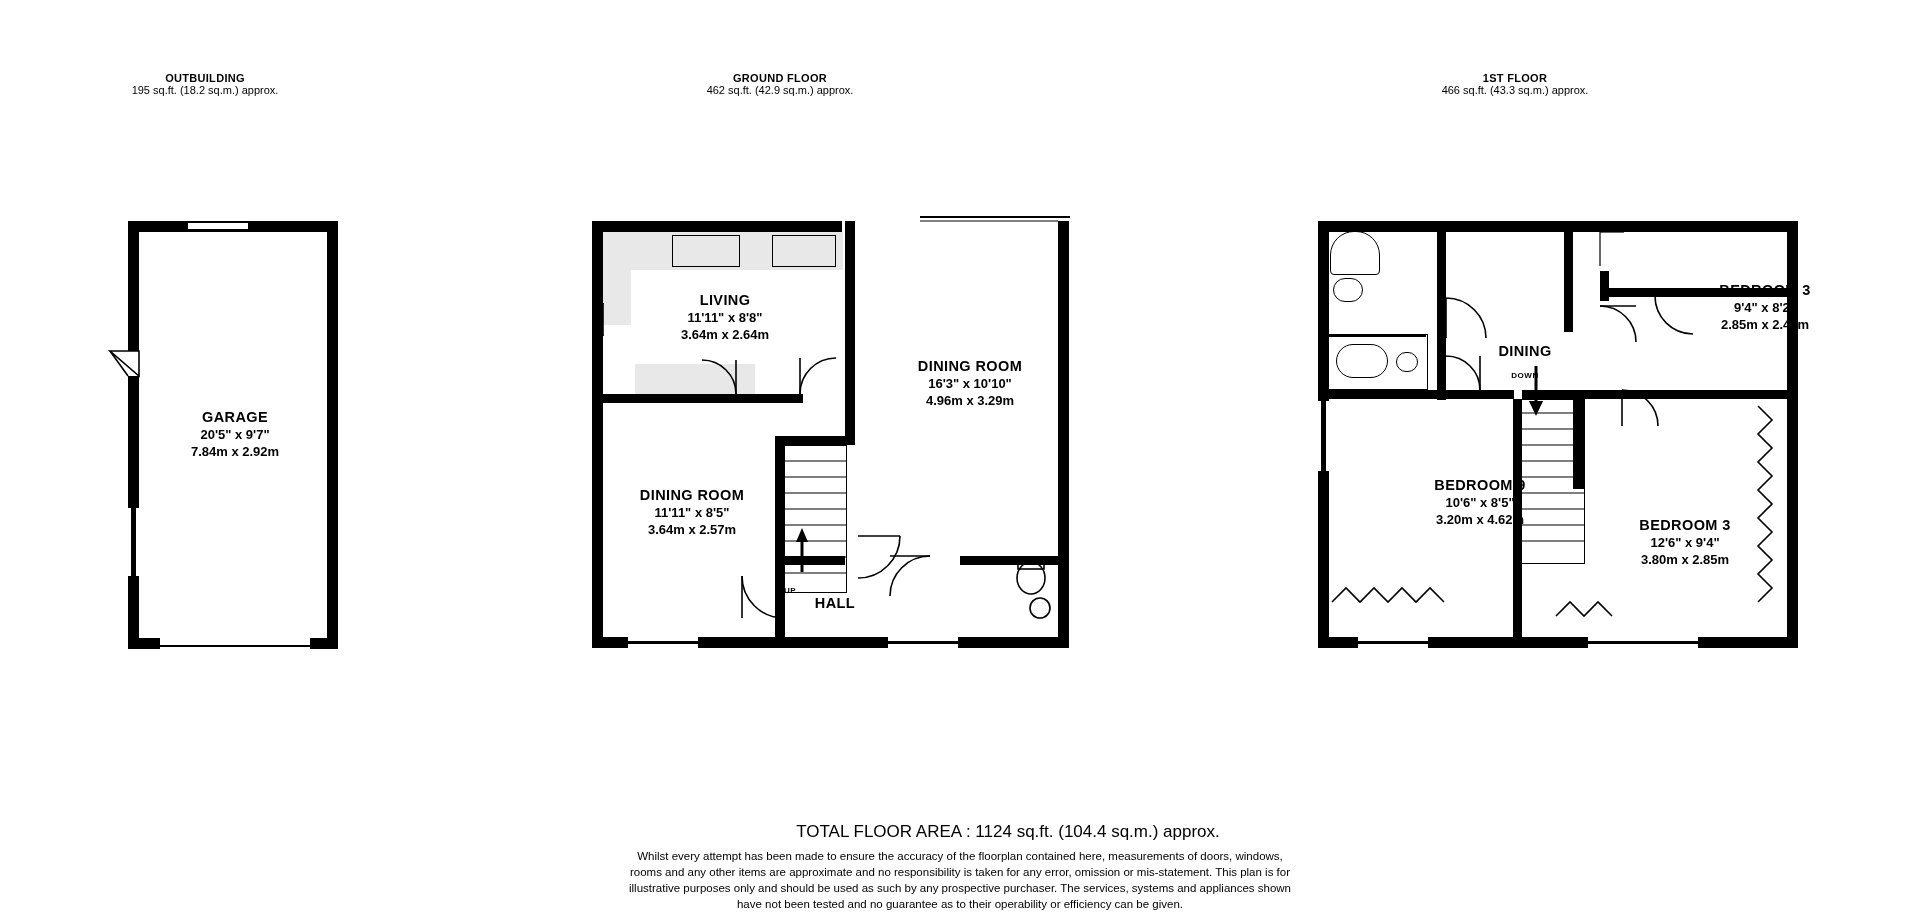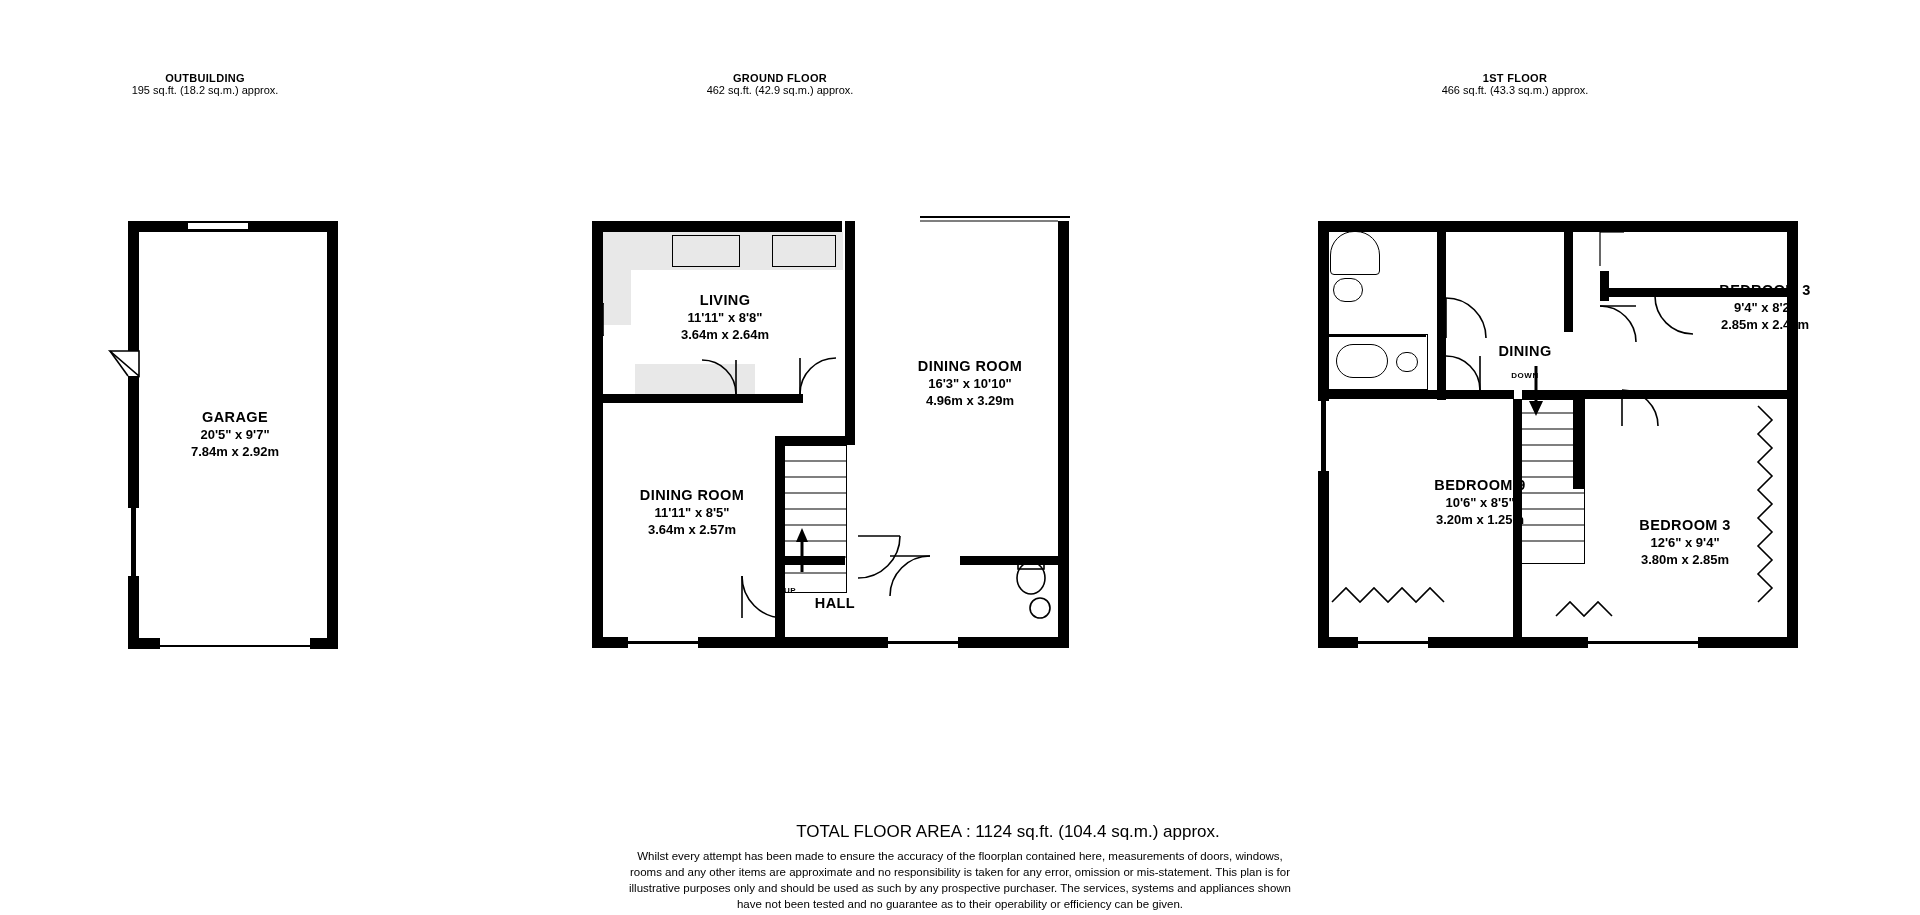--- a/index.html
+++ b/index.html
@@ -263,21 +263,21 @@
     </div>
 
     <div class="room-label" style="left:1425px; top:326px; width:200px;">
       <span class="nm">DINING</span>
     </div>
     <div class="tiny-label" style="left:1495px; top:355px; width:60px;">DOWN</div>
 
     <div class="room-label" style="left:1355px; top:460px; width:250px;">
       <span class="nm">BEDROOM 9</span>
       <span class="d1">10'6"  x 8'5"</span>
-      <span class="d2">3.20m  x 1.25m</span>
+      <span class="d2">3.20m  x 4.62m</span>
     </div>
 
     <div class="room-label" style="left:1560px; top:500px; width:250px;">
       <span class="nm">BEDROOM 3</span>
       <span class="d1">12'6"  x 9'4"</span>
       <span class="d2">3.80m  x 2.85m</span>
     </div>
   </div>
 
   <svg class="ov" viewBox="0 0 1920 915">

